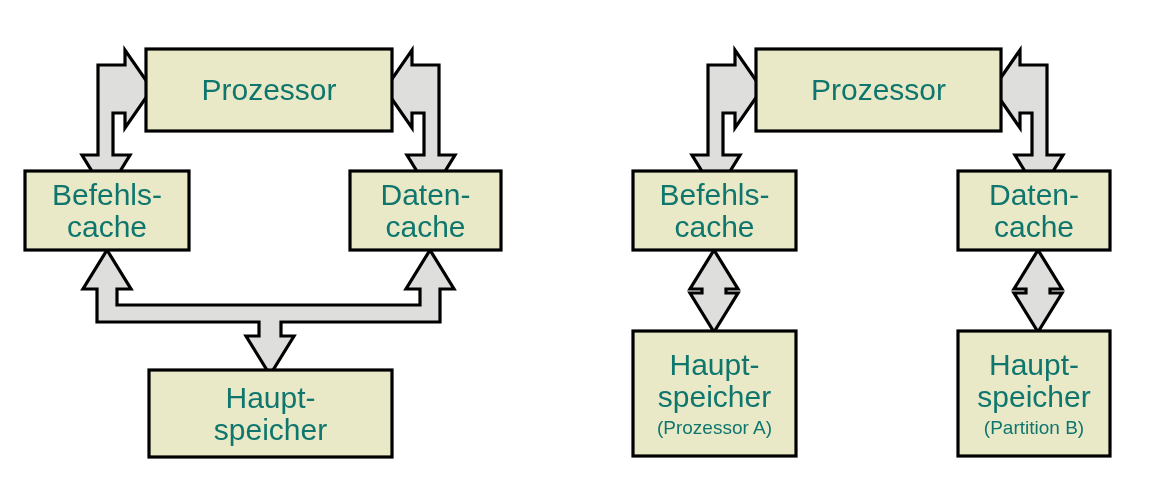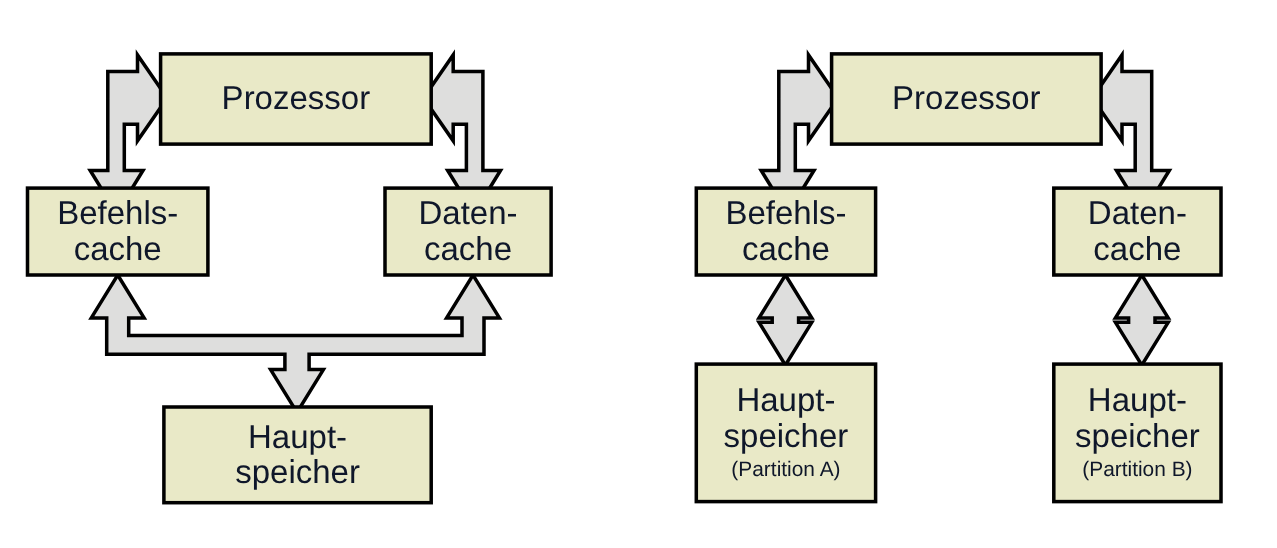--- a/index.html
+++ b/index.html
@@ -35,21 +35,21 @@
     stroke: #000000;
     stroke-width: 3.2;
     stroke-linejoin: miter;
   }
   .box-label {
     position: absolute;
     display: flex;
     flex-direction: column;
     align-items: center;
     justify-content: center;
-    color: #0f172a;
+    color: #0f766e;
     text-align: center;
     line-height: 1.04;
     pointer-events: none;
     white-space: nowrap;
   }
   .box-label .t-main {
     font-size: 30px;
   }
   .box-label .t-sub {
     font-size: 19px;
@@ -124,21 +124,21 @@
   </div>
 
   <div class="box-label" style="left:958px; top:171px; width:152px; height:79px;">
     <span class="t-main">Daten-</span>
     <span class="t-main">cache</span>
   </div>
 
   <div class="box-label" style="left:633px; top:331px; width:163px; height:125px;">
     <span class="t-main">Haupt-</span>
     <span class="t-main">speicher</span>
-    <span class="t-sub">(Partition A)</span>
+    <span class="t-sub">(Prozessor A)</span>
   </div>
 
   <div class="box-label" style="left:958px; top:331px; width:152px; height:125px;">
     <span class="t-main">Haupt-</span>
     <span class="t-main">speicher</span>
     <span class="t-sub">(Partition B)</span>
   </div>
 
 </div>
 

